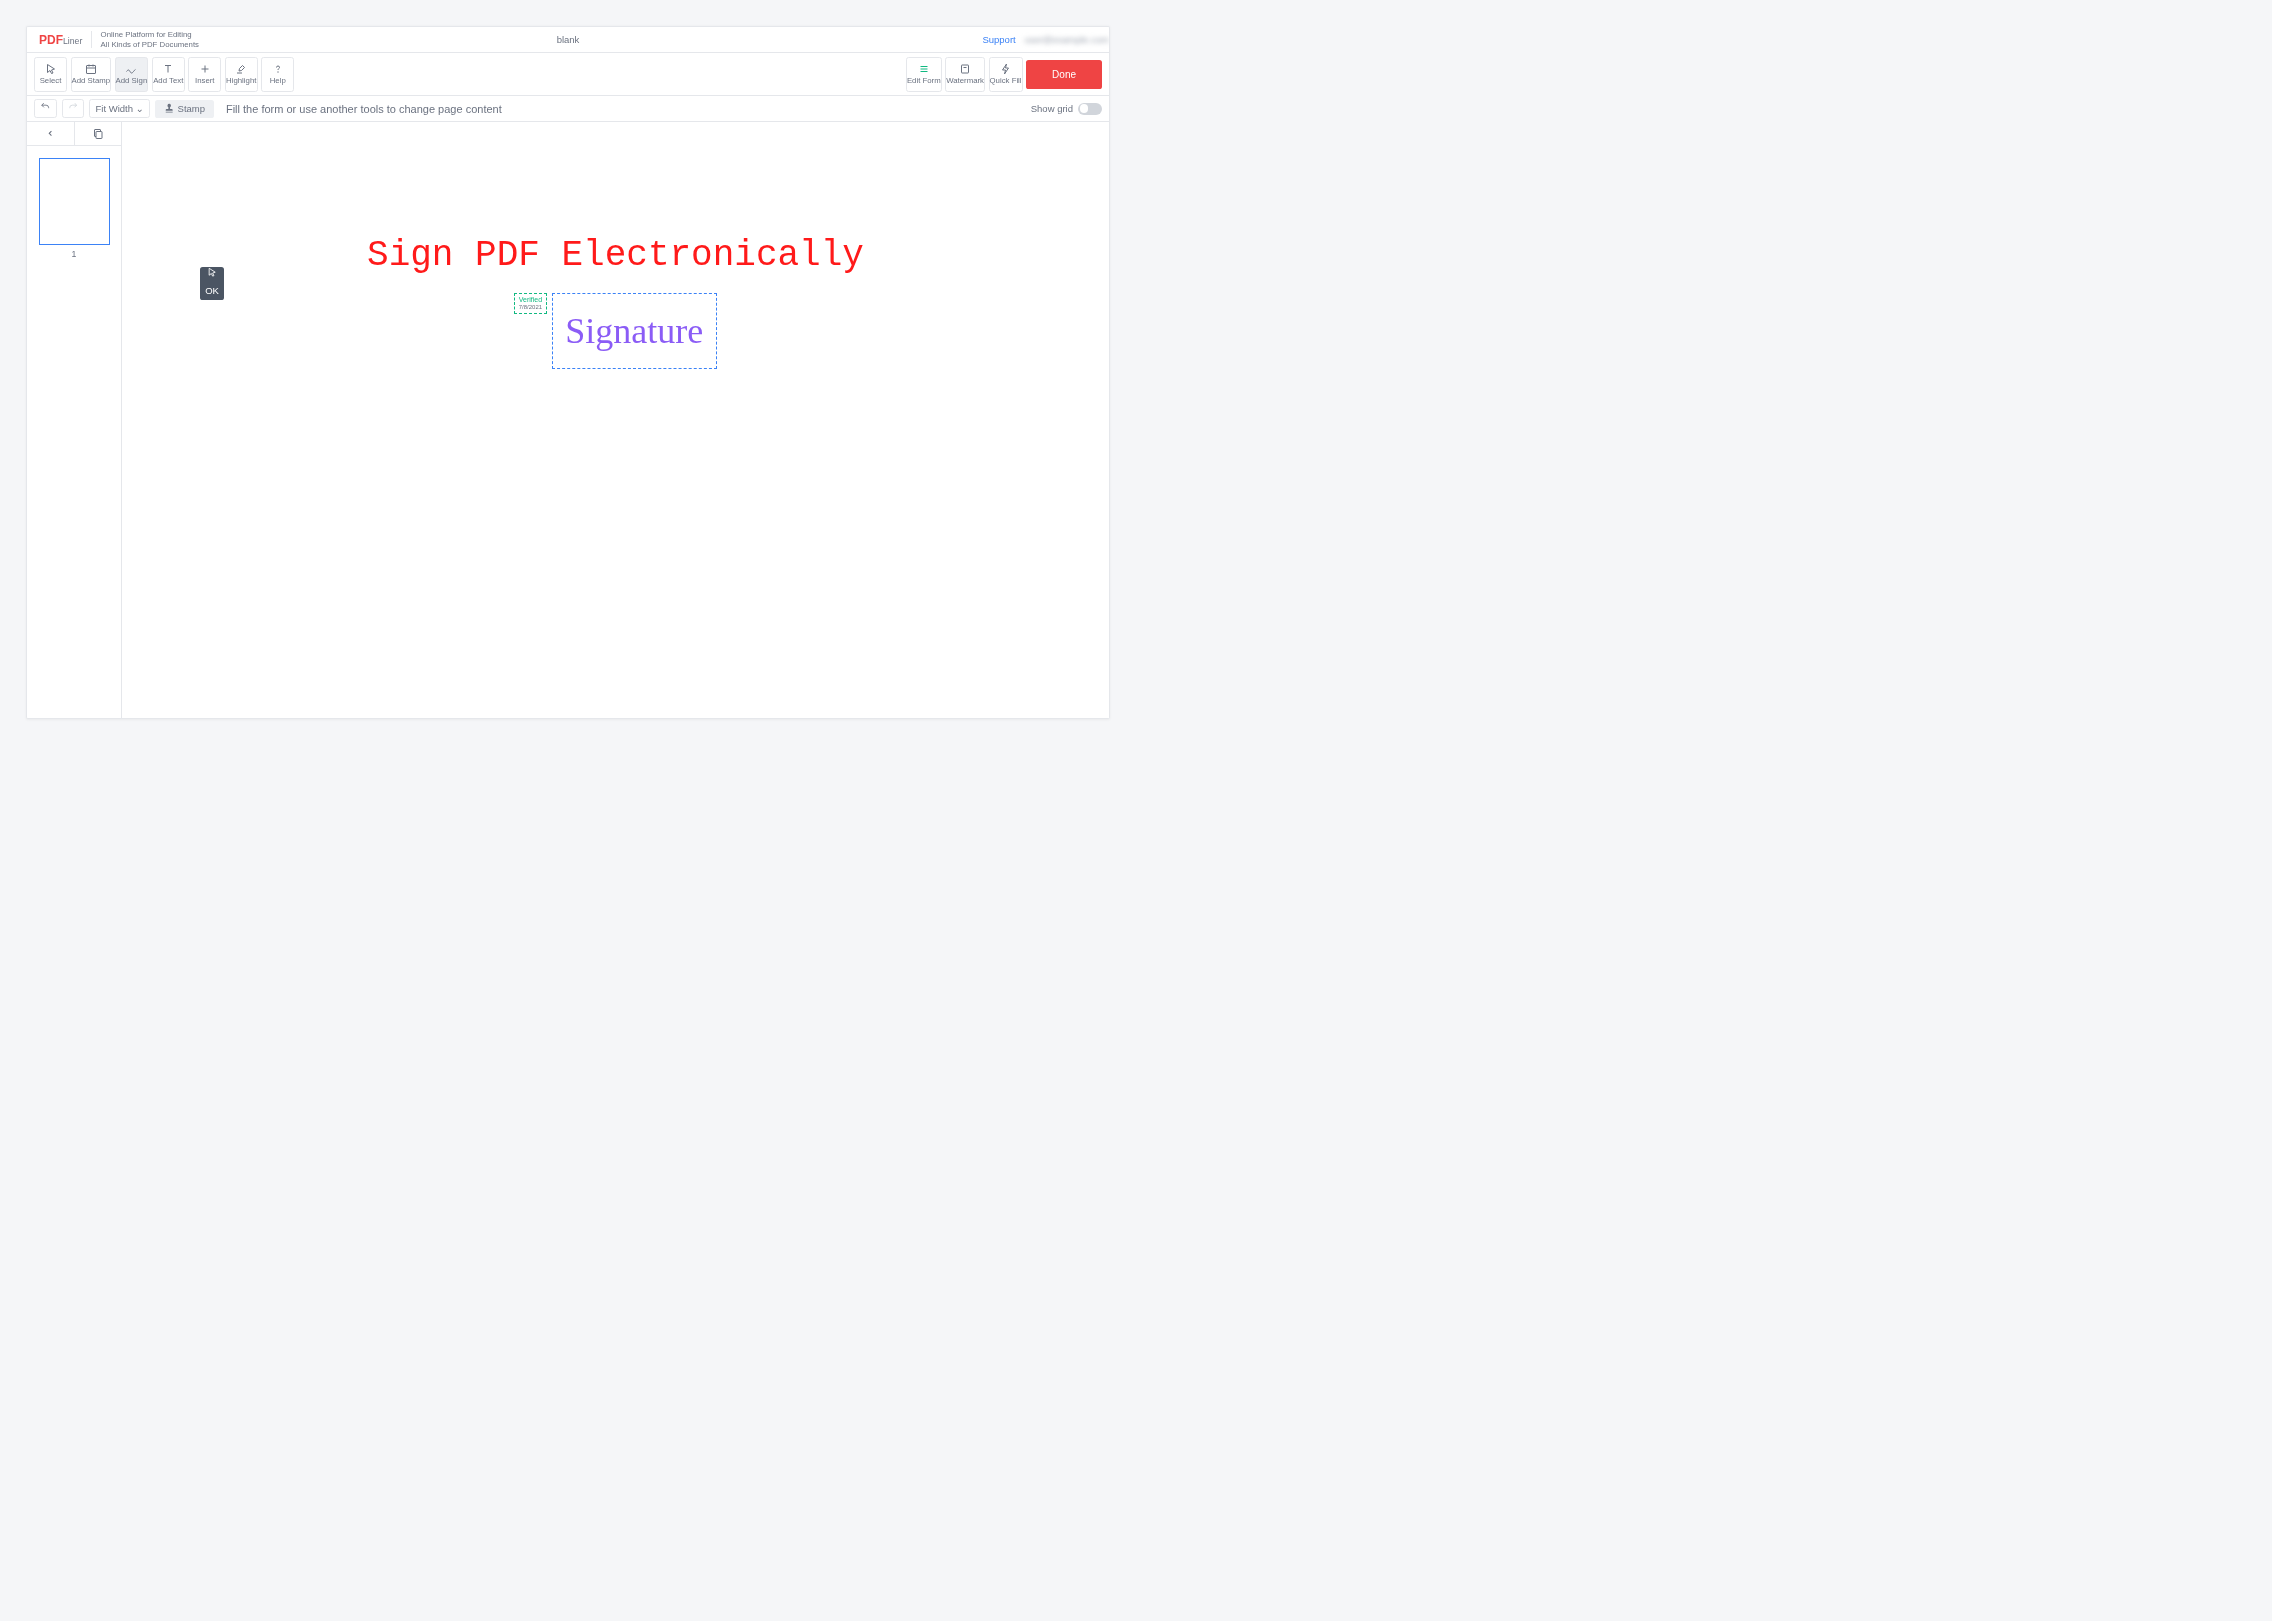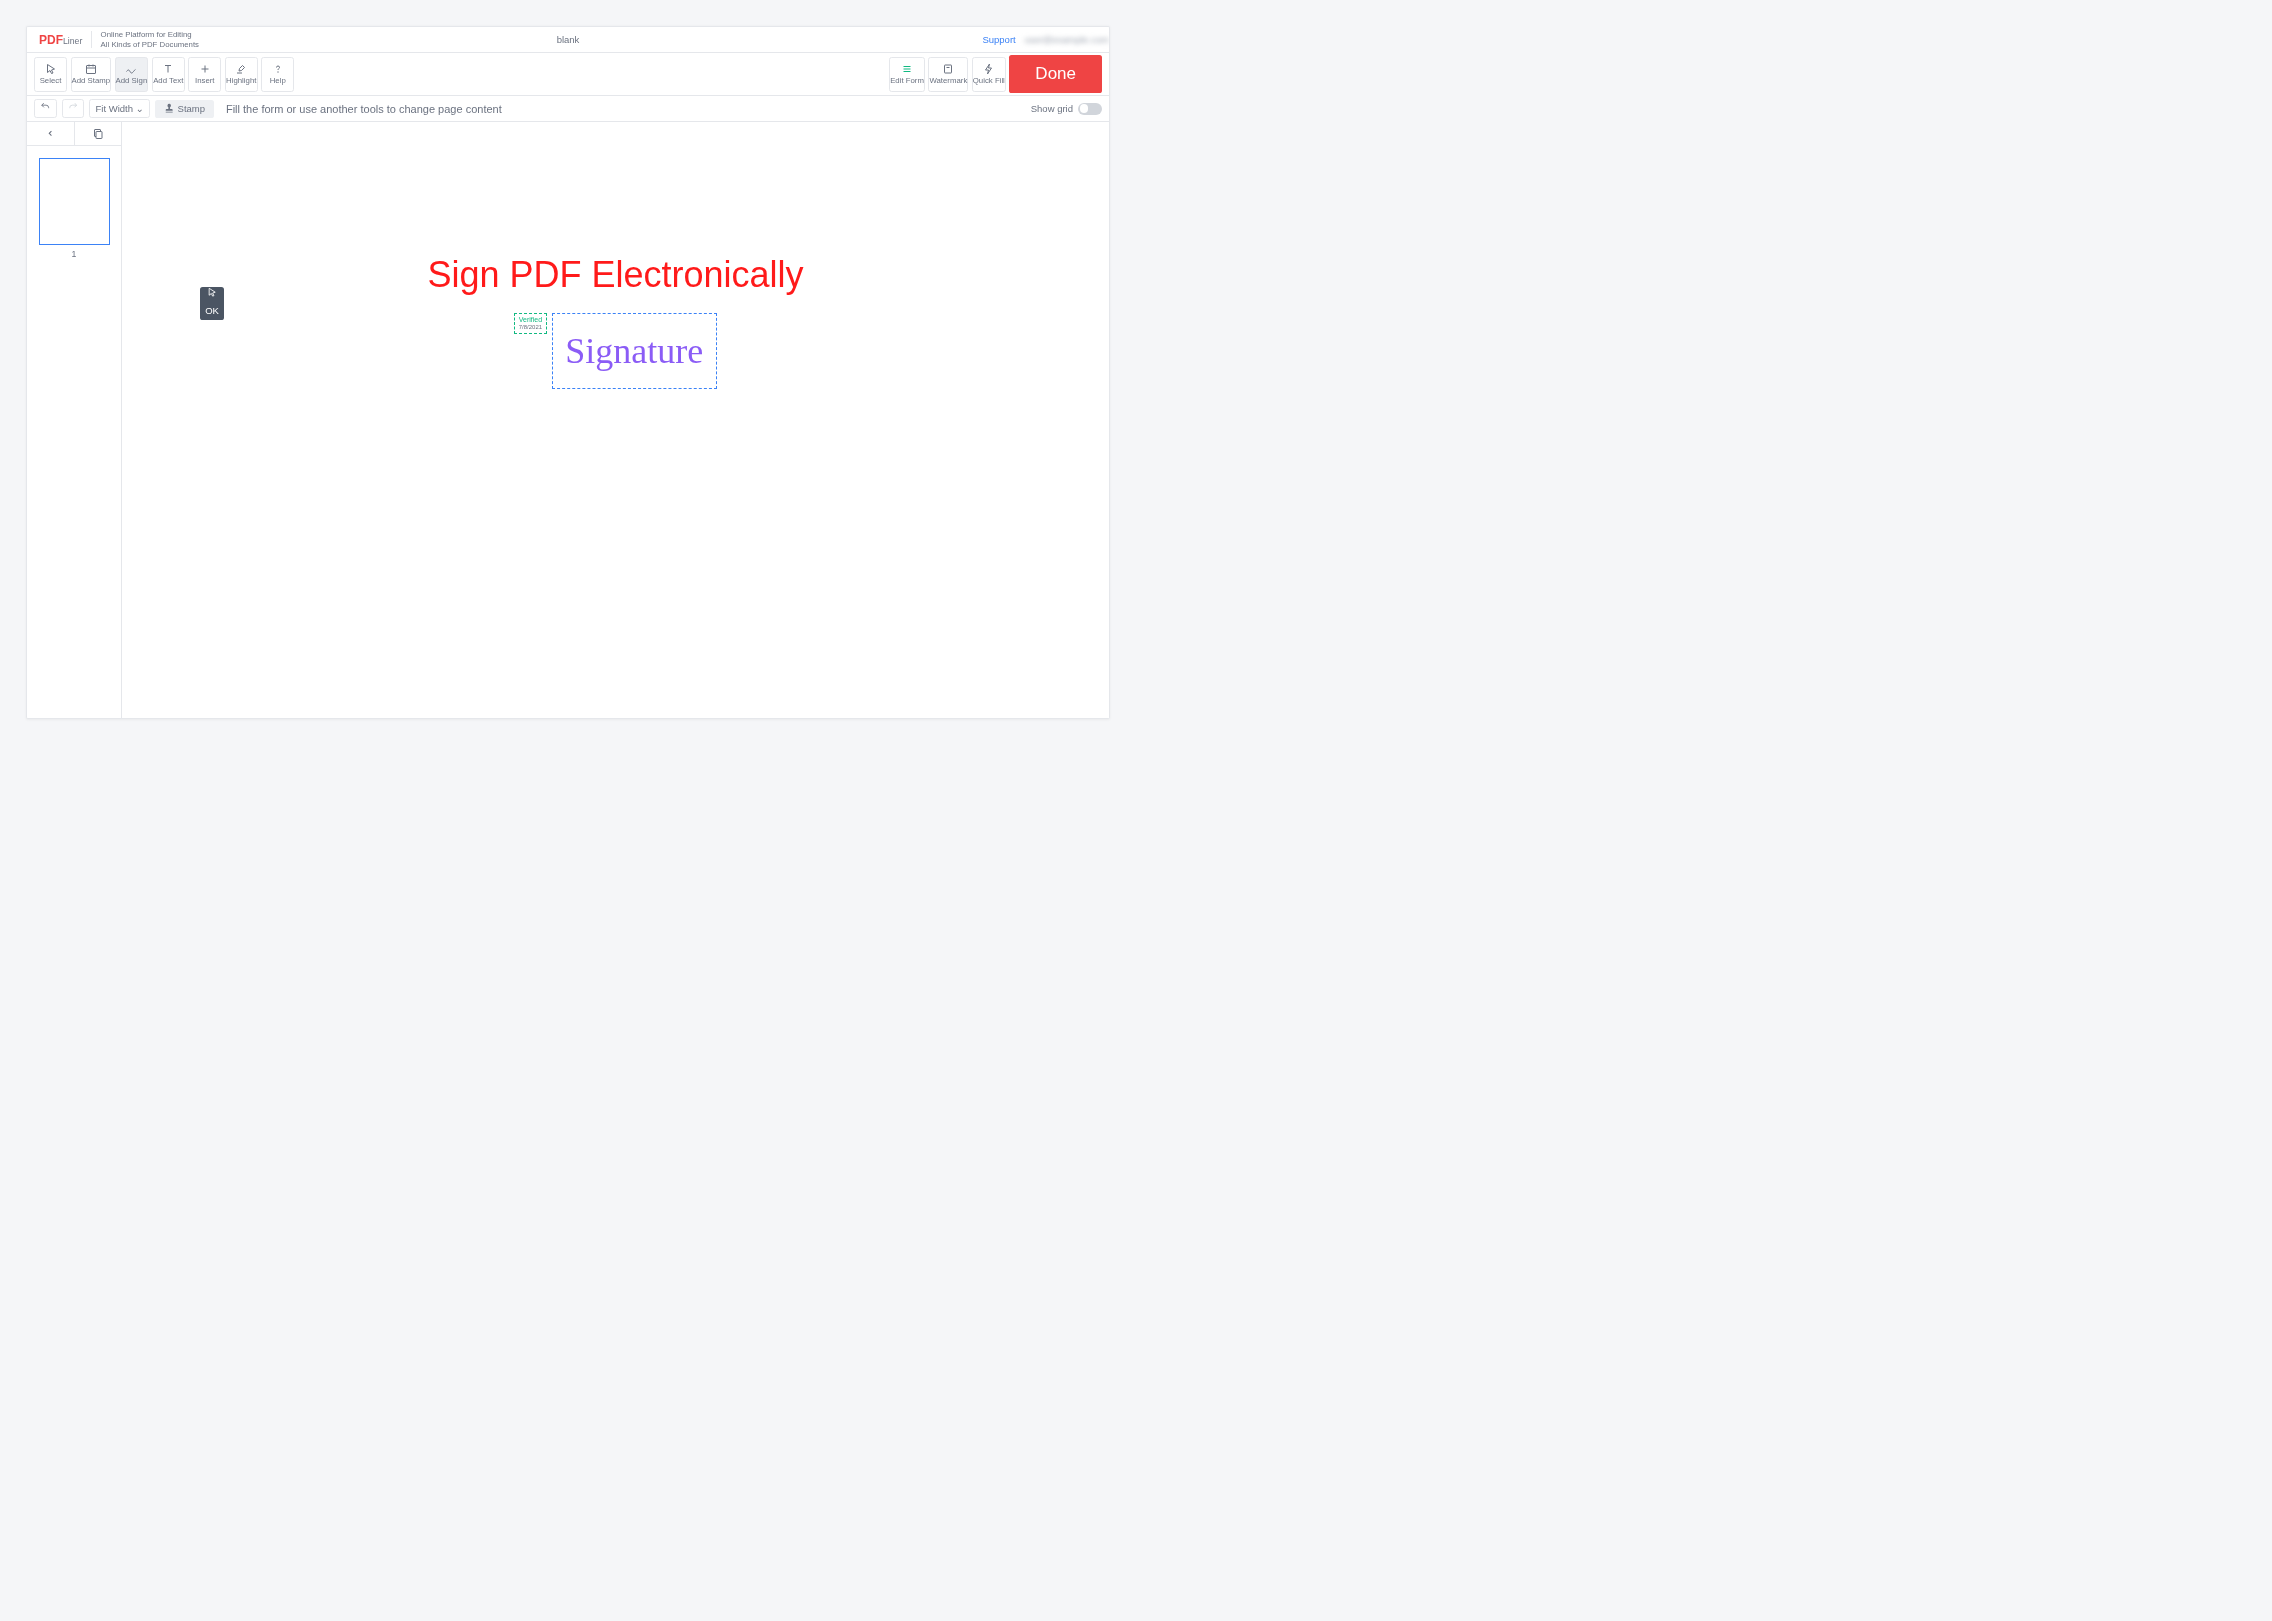--- a/index.html
+++ b/index.html
@@ -70,21 +70,21 @@
   cursor: pointer;
 }
 .tool-btn.active { background: #eef0f3; }
 .tool-btn .icon { font-size: 12px; color: #6b7280; margin-bottom: 1.7px; }
 .tool-group { display: flex; gap: 3.5px; }
 .tool-spacer { flex: 1; }
 .done-btn {
   background: #ef4444;
   color: #fff;
   padding: 9px 26px;
-  font-size: 17px;
+  font-size: 10px;
   border-radius: 2.6px;
   cursor: pointer;
   border: none;
 }
 .subtoolbar {
   display: flex;
   align-items: center;
   height: 26px;
   border-bottom: 0.9px solid #e5e7eb;
   padding: 0 7px;
@@ -175,22 +175,22 @@
 .canvas::-webkit-scrollbar { width: 8.7px; }
 .canvas::-webkit-scrollbar-thumb { background: #d1d5db; border-radius: 4.3px; }
 .page-content {
   padding: 52px 35px;
   position: relative;
 }
 .big-text {
   text-align: center;
   font-size: 36px;
   color: #ff1a1a;
-  font-family: Liberation Sans, sans-serif;
-  margin-top: 80px;
+  font-family: Liberation Mono, monospace;
+  margin-top: 61px;
 }
 .sig-wrap {
   display: flex;
   align-items: flex-start;
   justify-content: center;
   gap: 5.2px;
   margin-top: 17.3px;
   position: relative;
 }
 .verified-badge {

